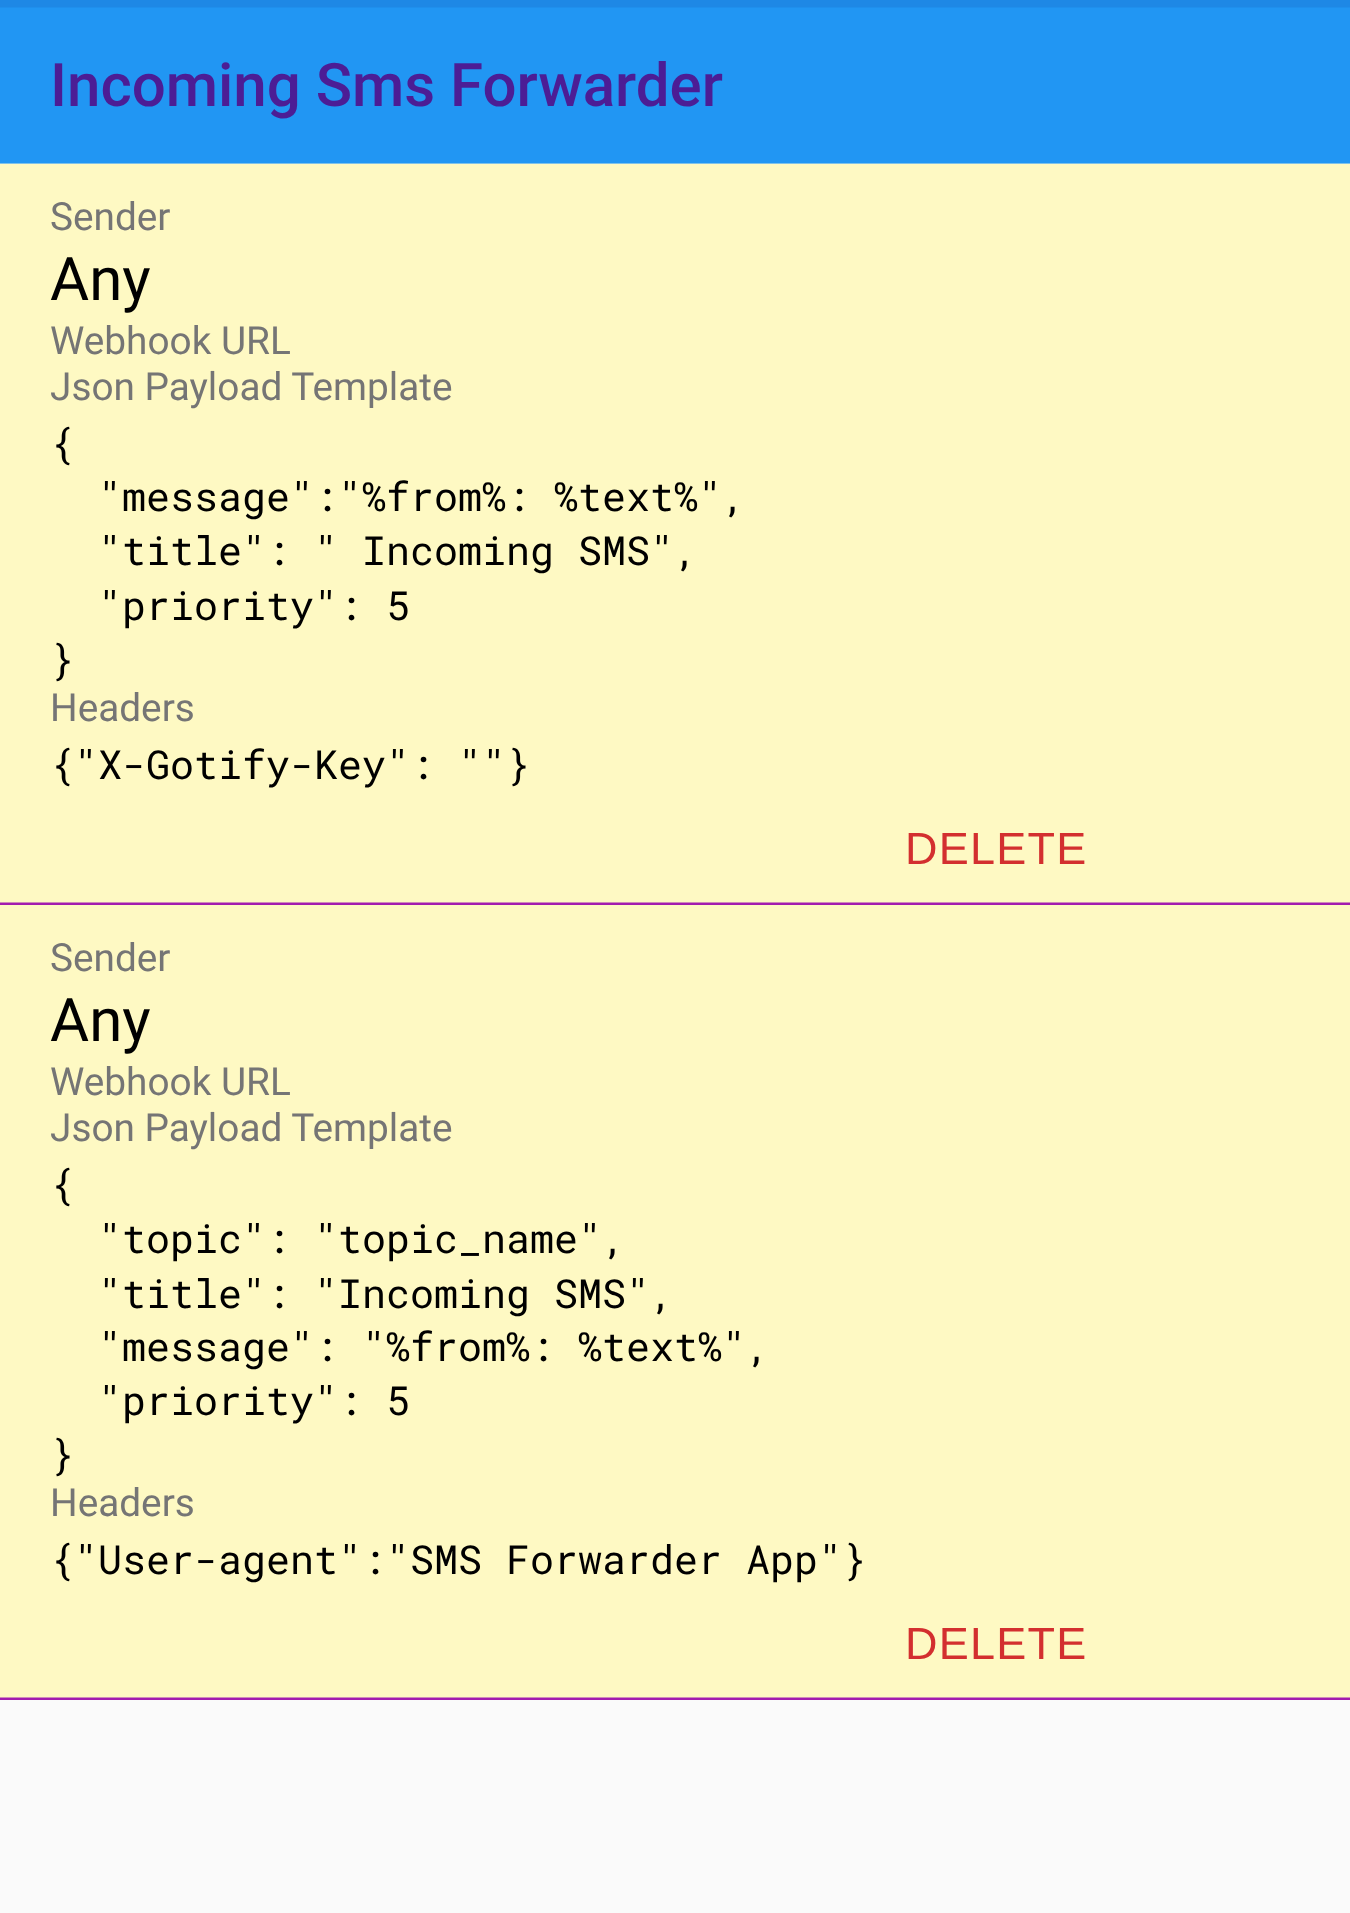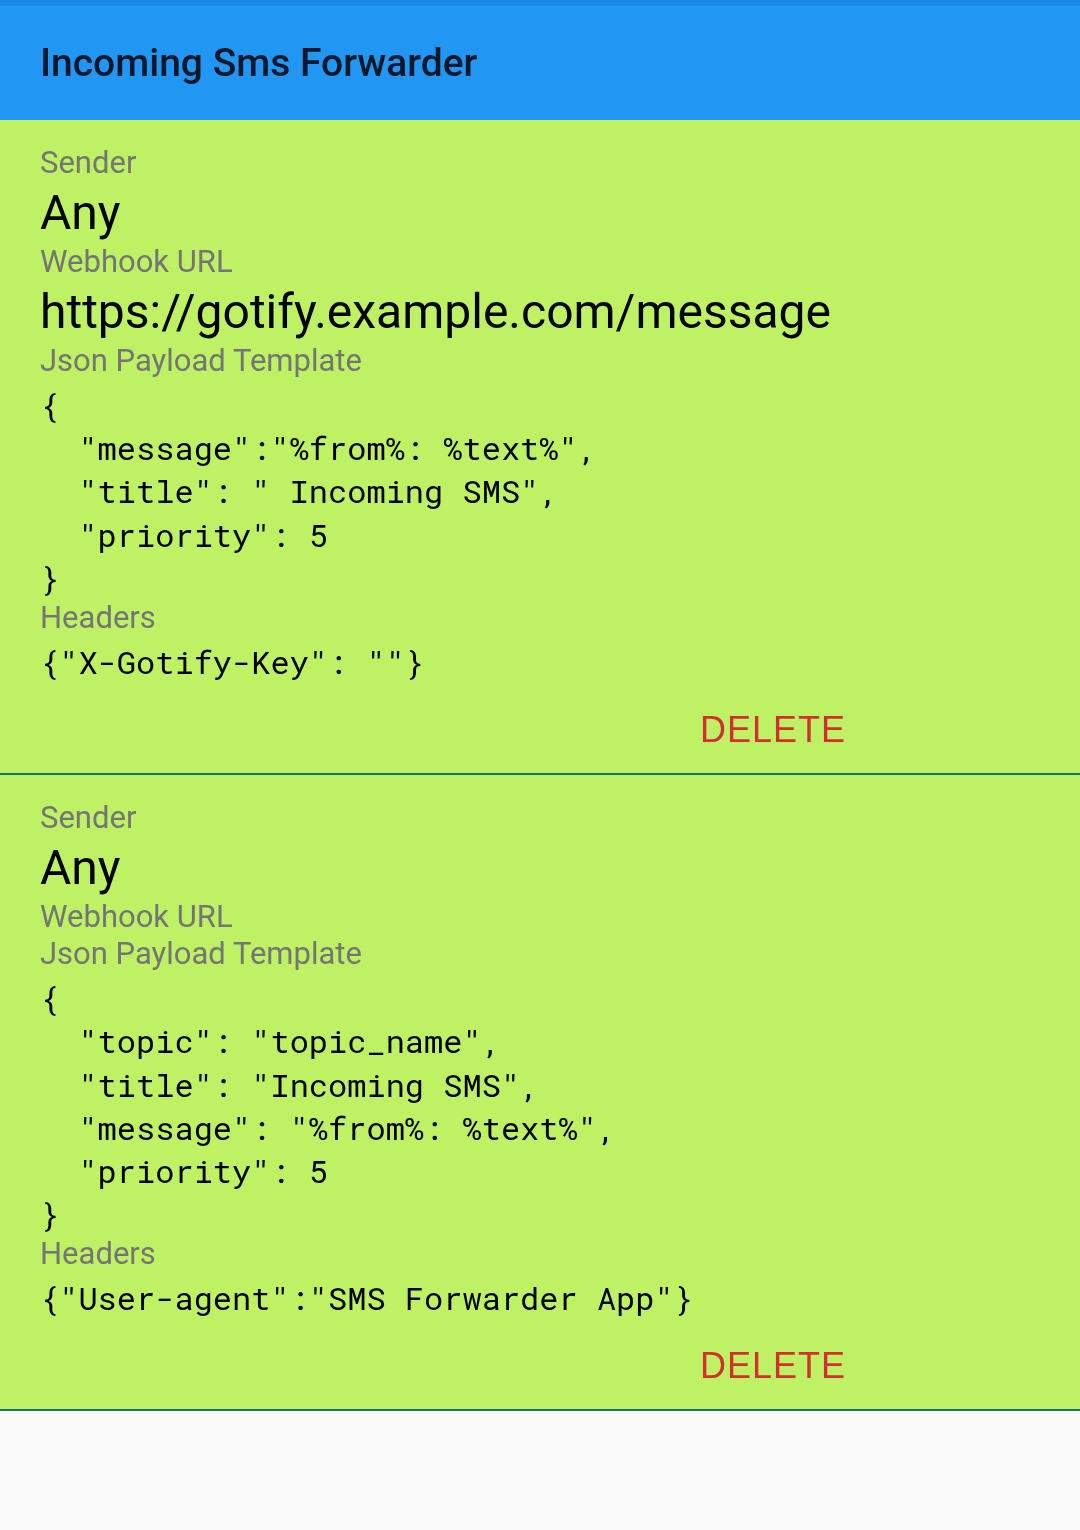--- a/index.html
+++ b/index.html
@@ -9,30 +9,30 @@
     }
     body {
       font-family: Roboto, -apple-system, BlinkMacSystemFont, "Segoe UI", Helvetica, Arial, sans-serif;
       background: #fafafa;
       width: 1080px;
       height: 1530px;
       overflow: hidden;
     }
     .app-bar {
       background: #2196f3;
-      color: #0f172a;
+      color: #4c1d95;
       padding: 34px 40px;
-      font-size: 39px;
+      font-size: 48px;
       font-weight: 500;
       border-top: 6px solid #1e88e5;
     }
     .card {
-      background: #bef264;
-      padding: 24px 64px 16px 40px;
-      border-bottom: 2px solid #0f766e;
+      background: #fef9c3;
+      padding: 24px 40px 16px 40px;
+      border-bottom: 2px solid #a21caf;
     }
     .field-label {
       color: #757575;
       font-size: 31px;
       font-weight: 400;
       margin-top: 0;
     }
     .field-label:first-child {
       margin-top: 0;
     }
@@ -73,21 +73,20 @@
 
 <div class="app-bar">
   <span>Incoming Sms Forwarder</span>
 </div>
 
 <div class="card">
   <div class="field-label">Sender</div>
   <div class="field-value">Any</div>
 
   <div class="field-label">Webhook URL</div>
-  <div class="field-value">https://gotify.example.com/message</div>
 
   <div class="field-label">Json Payload Template</div>
   <div class="field-value-code">{
   "message":"%from%: %text%",
   "title": " Incoming SMS",
   "priority": 5
 }</div>
 
   <div class="field-label">Headers</div>
   <div class="field-value-code">{"X-Gotify-Key": ""}</div>

